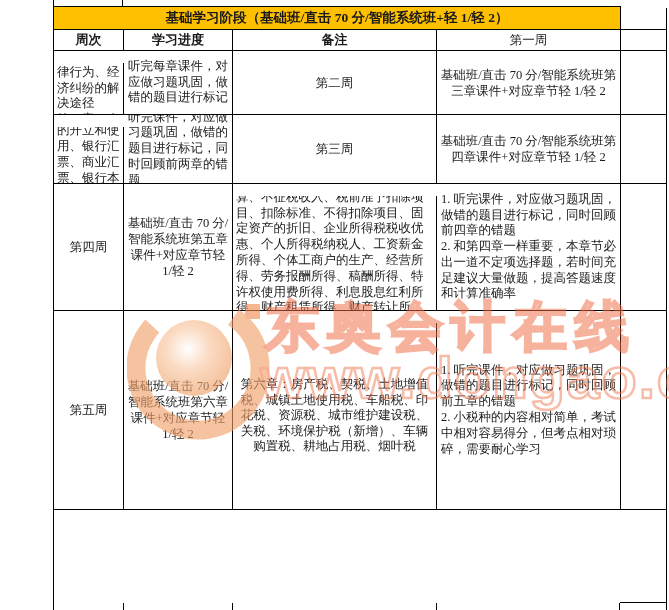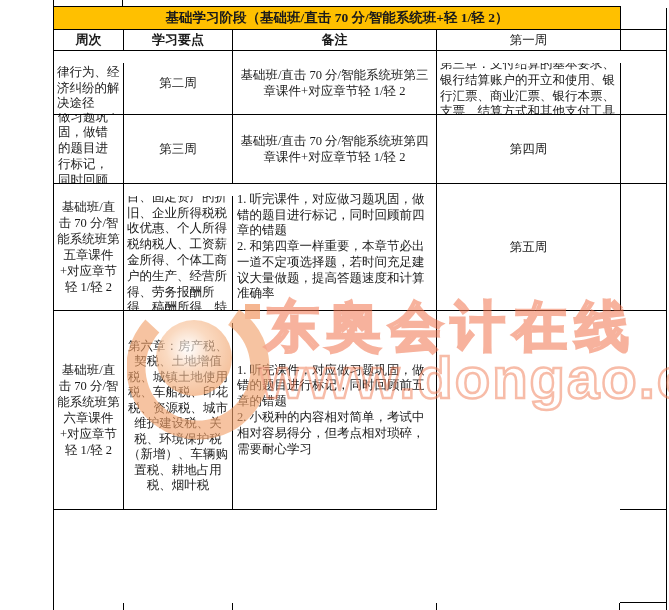--- a/index.html
+++ b/index.html
@@ -49,26 +49,27 @@
 </style>
 </head>
 <body>
 
 <div class="sheet">
 
   <div class="tbl">
     <div class="cell title">基础学习阶段（基础班/直击 70 分/智能系统班+轻 1/轻 2）</div>
 
     <div class="cell head">周次</div>
-    <div class="cell head">学习要点</div>
+    <div class="cell head">学习进度</div>
     <div class="cell head">备注</div>
 
     <div class="cell c-week">第一周</div>
     <div class="cell c-points">第一章：法律事件、法律行为、经济纠纷的解决途径
 第二章：会计档案管理</div>
+    <div class="cell c-notes">听完每章课件，对应做习题巩固，做错的题目进行标记</div>
 
     <div class="cell c-week">第二周</div>
     <div class="cell c-prog">基础班/直击 70 分/智能系统班第三章课件+对应章节轻 1/轻 2</div>
     <div class="cell c-points">第三章：支付结算的基本要求、银行结算账户的开立和使用、银行汇票、商业汇票、银行本票、支票、结算方式和其他支付工具</div>
     <div class="cell c-notes">听完课件，对应做习题巩固，做错的题目进行标记，同时回顾前两章的错题</div>
 
     <div class="cell c-week">第三周</div>
     <div class="cell c-prog">基础班/直击 70 分/智能系统班第四章课件+对应章节轻 1/轻 2</div>
 
     <div class="cell c-week">第四周</div>

